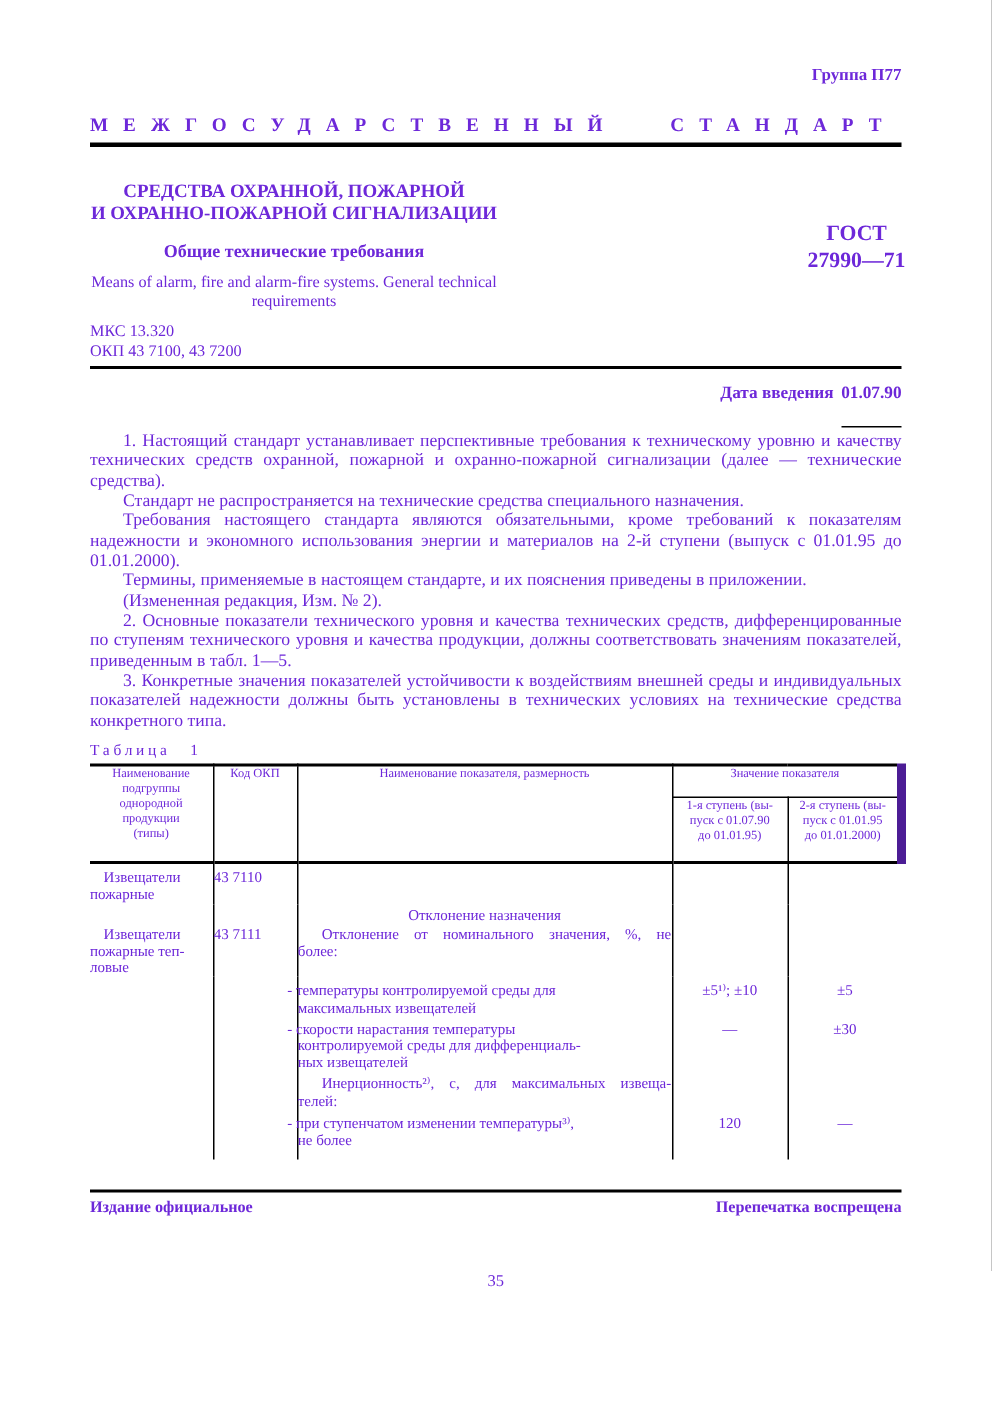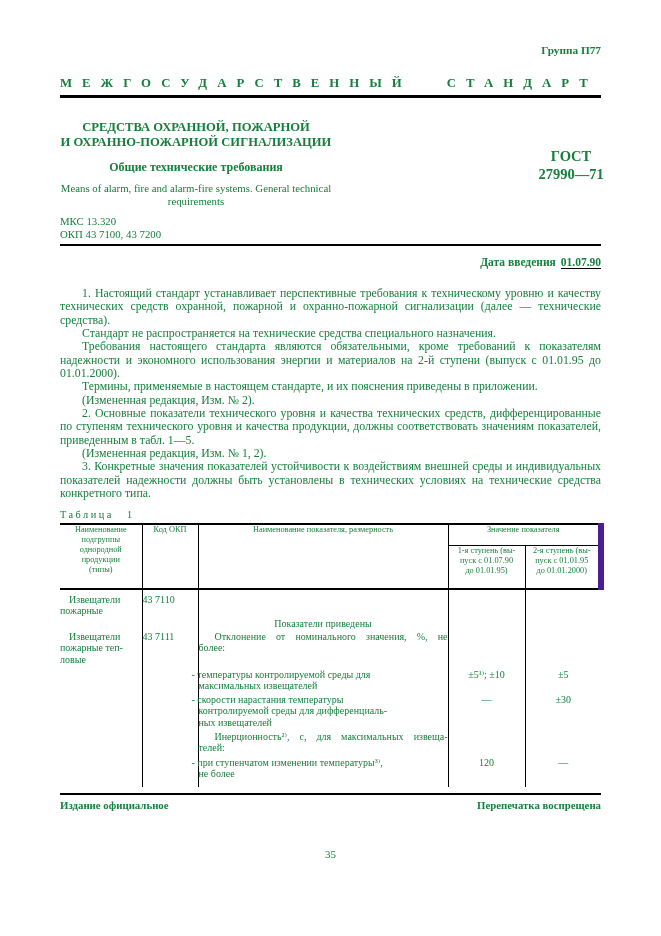--- a/index.html
+++ b/index.html
@@ -2,42 +2,42 @@
 <html lang="ru"><head>
 <meta charset="utf-8">
 <style>
   html,body{margin:0;padding:0;background:#9a9a9a;}
   .page{
     position:relative;
     width:661px;height:936px;
     background:#ffffff;
     margin:0 auto;
     font-family:"Liberation Serif","DejaVu Serif",serif;
-    color:#15803d;
+    color:#6d28d9;
     overflow:hidden;
   }
   .content{position:absolute;left:60px;top:0;width:541px;}
 
   .group-row{margin-top:44px;text-align:right;font-weight:bold;font-size:11.3px;line-height:13px;}
   .standard-type{margin-top:19px;font-weight:bold;font-size:12.8px;line-height:15px;
     letter-spacing:10px;word-spacing:22px;white-space:nowrap;}
   .rule-thick{border-bottom:3px solid #000;margin-top:4px;}
   .rule-mid{border-bottom:2.5px solid #000;margin-top:4px;}
 
   .title-section{position:relative;margin-top:22px;}
   .title-left{width:272px;text-align:center;}
   .title-main{font-weight:bold;font-size:12.6px;line-height:15px;white-space:pre-line;}
   .title-sub{font-weight:bold;font-size:12px;line-height:14px;margin-top:10px;}
   .title-en{font-size:10.8px;line-height:12.5px;margin-top:8px;white-space:pre-line;}
   .codes{text-align:left;font-size:10.8px;line-height:12.5px;margin-top:8px;}
   .gost-block{position:absolute;left:425px;top:28px;width:172px;text-align:center;
     font-weight:bold;font-size:14.5px;line-height:17.5px;}
 
   .date-row{margin-top:9px;text-align:right;font-weight:bold;font-size:11.5px;line-height:14px;}
-  .date-value{border-bottom:1.2px solid #000;padding-bottom:0px;margin-left:5px;font-family:Liberation Serif, serif;}
+  .date-value{border-bottom:1.2px solid #000;padding-bottom:16px;margin-left:5px;font-family:Liberation Serif, serif;}
 
   .body-text{margin-top:18px;}
   .body-text p{margin:0;font-size:11.8px;line-height:13.35px;text-align:justify;text-indent:22px;}
   .body-text p.bold{font-weight:normal;}
 
   .table-caption{margin-top:8px;text-align:left;font-size:10.3px;line-height:12px;
     letter-spacing:2.5px;word-spacing:8px;}
 
   table.gost{border-collapse:collapse;table-layout:fixed;width:541px;margin-top:2px;
     border-top:2.5px solid #000;font-size:10px;line-height:11.2px;}
@@ -109,21 +109,20 @@
       <span>Дата введения</span><span class="date-value">01.07.90</span>
     </div>
 
     <div class="body-text">
       <p>1. Настоящий стандарт устанавливает перспективные требования к техническому уровню и качеству технических средств охранной, пожарной и охранно-пожарной сигнализации (далее — технические средства).</p>
       <p>Стандарт не распространяется на технические средства специального назначения.</p>
       <p>Требования настоящего стандарта являются обязательными, кроме требований к показателям надежности и экономного использования энергии и материалов на 2-й ступени (выпуск с 01.01.95 до 01.01.2000).</p>
       <p>Термины, применяемые в настоящем стандарте, и их пояснения приведены в приложении.</p>
       <p class="bold">(Измененная редакция, Изм. № 2).</p>
       <p>2. Основные показатели технического уровня и качества технических средств, дифференцированные по ступеням технического уровня и качества продукции, должны соответствовать значениям показателей, приведенным в табл. 1—5.</p>
-      <p class="bold">(Измененная редакция, Изм. № 1, 2).</p>
       <p>3. Конкретные значения показателей устойчивости к воздействиям внешней среды и индивидуальных показателей надежности должны быть установлены в технических условиях на технические средства конкретного типа.</p>
     </div>
 
     <div class="table-caption">Таблица 1</div>
 
     <table class="gost">
       <colgroup>
         <col style="width:82px">
           <col style="width:56px">
           <col style="width:250px">
@@ -155,21 +154,21 @@
           <td class="name-c bold-c">Извещатели
 пожарные</td>
           <td class="code-c blw">43 7110</td>
           <td class="bl"></td>
           <td class="bl"></td>
           <td class="bl"></td>
         </tr>
         <tr class="rB">
           <td></td>
           <td class="blw"></td>
-          <td class="bl section-c">Показатели приведены</td>
+          <td class="bl section-c">Отклонение назначения</td>
           <td class="bl"></td>
           <td class="bl"></td>
         </tr>
         <tr class="rC">
           <td class="name-c">Извещатели
 пожарные теп-
 ловые</td>
           <td class="code-c blw">43 7111</td>
           <td class="bl ind-para">Отклонение от номинального значения, %, не
 более:</td>

